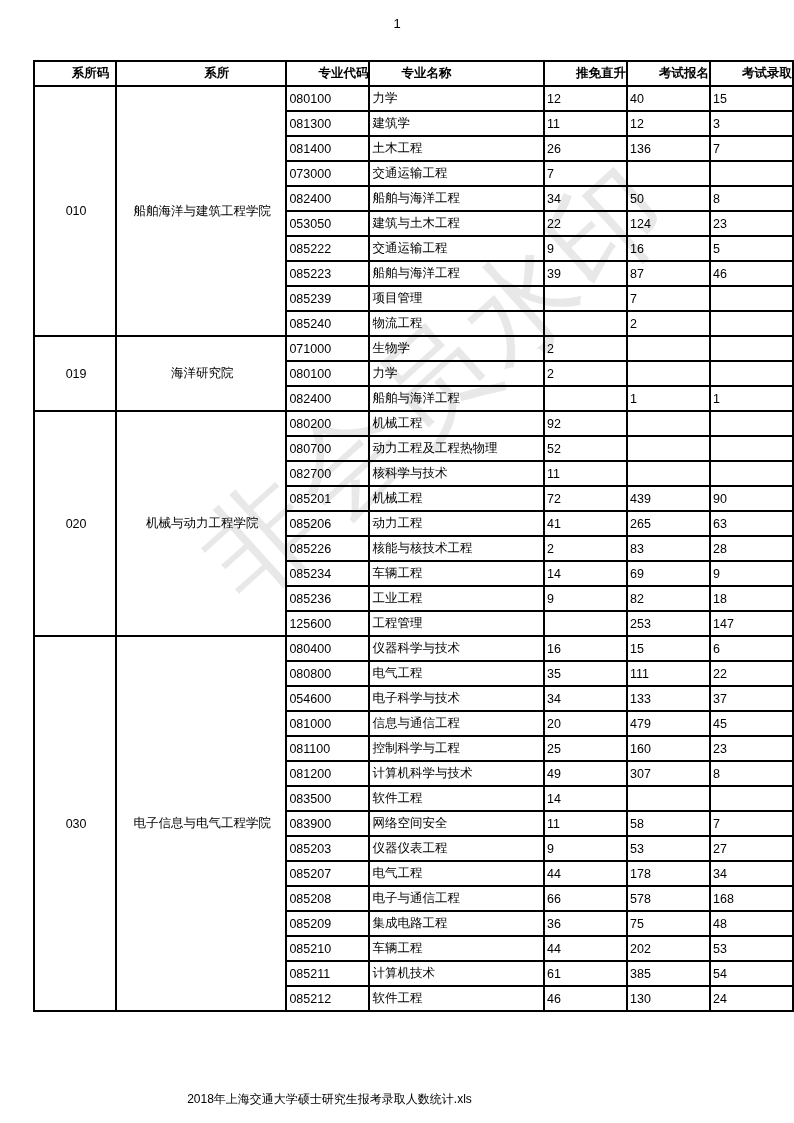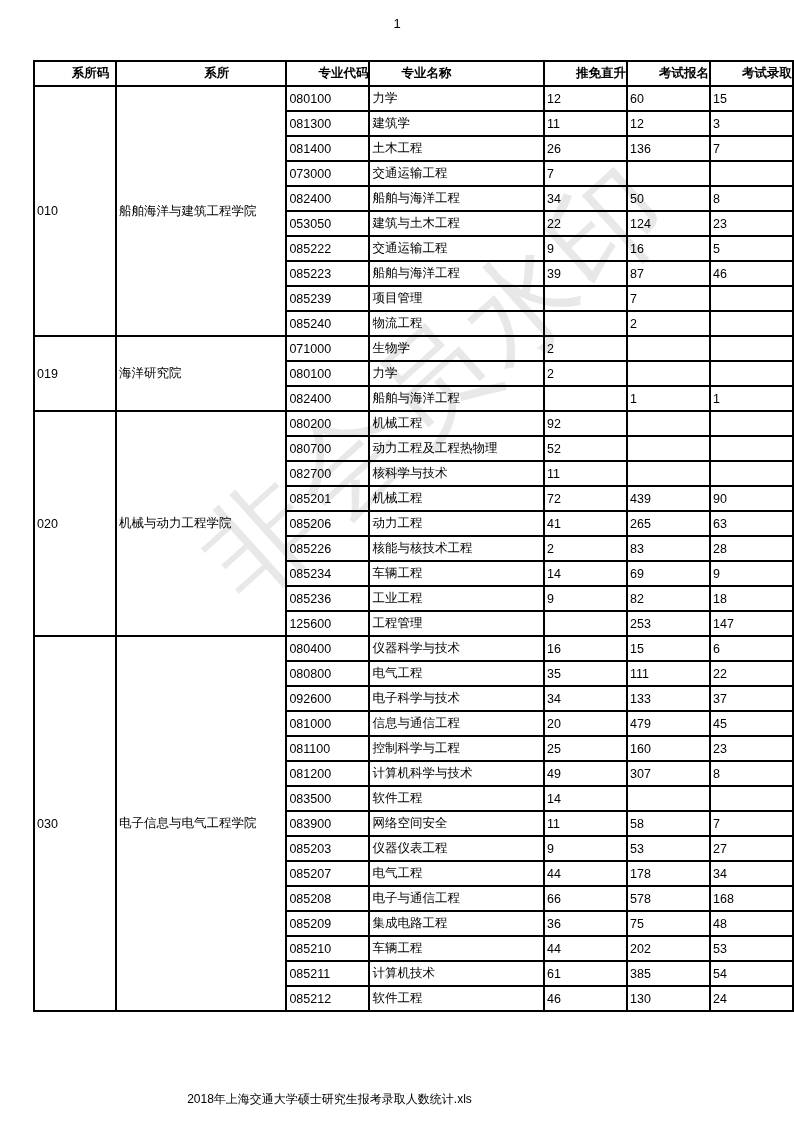--- a/index.html
+++ b/index.html
@@ -4,21 +4,21 @@
 <style>
   html, body { margin: 0; padding: 0; background: #ffffff; }
   body { width: 794px; height: 1123px; position: relative; overflow: hidden;
          font-family: "Liberation Sans", "DejaVu Sans", sans-serif; color: #000; }
   .page-number { position: absolute; top: 16px; left: 0; width: 794px; text-align: center; font-size: 13px; }
   table.stats { position: absolute; top: 60px; left: 33px; border-collapse: collapse; table-layout: fixed; }
   table.stats th, table.stats td { border: 2px solid #000; padding: 0 0 0 2px; height: 23px; font-size: 12.5px;
        white-space: nowrap; overflow: hidden; vertical-align: middle; }
   table.stats th { font-weight: bold; text-align: left; height: 23px; padding-left: 31px; }
   table.stats th.c { text-align: center; }
-  td.group { text-align: left; padding: 0; }
+  td.group { text-align: center; padding: 0; }
   td.open-bottom { border-bottom: none; border-radius: 13px; }
   .footer { position: absolute; top: 1091px; left: 0; width: 659px; text-align: center; font-size: 12px; }
   .watermark { position: absolute; left: 170px; top: 520px; font-size: 112px; color: rgba(0,0,0,0.09);
        transform: rotate(-42deg); transform-origin: left top; white-space: nowrap; pointer-events: none;
        font-family: "DejaVu Sans", sans-serif; letter-spacing: 4px; }
 </style>
 </head>
 <body>
 
 <div class="page-number">1</div>
@@ -44,21 +44,21 @@
       <th>考试录取</th>
     </tr>
   </thead>
   <tbody id="tbody">
       <tr>
         <td rowspan="10" class="group">010</td>
         <td rowspan="10" class="group">船舶海洋与建筑工程学院</td>
         <td>080100</td>
         <td>力学</td>
         <td>12</td>
-        <td>60</td>
+        <td>40</td>
         <td>15</td>
       </tr>
       <tr>
         <td>081300</td>
         <td>建筑学</td>
         <td>11</td>
         <td>12</td>
         <td>3</td>
       </tr>
       <tr>
@@ -215,21 +215,21 @@
         <td>6</td>
       </tr>
       <tr>
         <td>080800</td>
         <td>电气工程</td>
         <td>35</td>
         <td>111</td>
         <td>22</td>
       </tr>
       <tr>
-        <td>092600</td>
+        <td>054600</td>
         <td>电子科学与技术</td>
         <td>34</td>
         <td>133</td>
         <td>37</td>
       </tr>
       <tr>
         <td>081000</td>
         <td>信息与通信工程</td>
         <td>20</td>
         <td>479</td>

